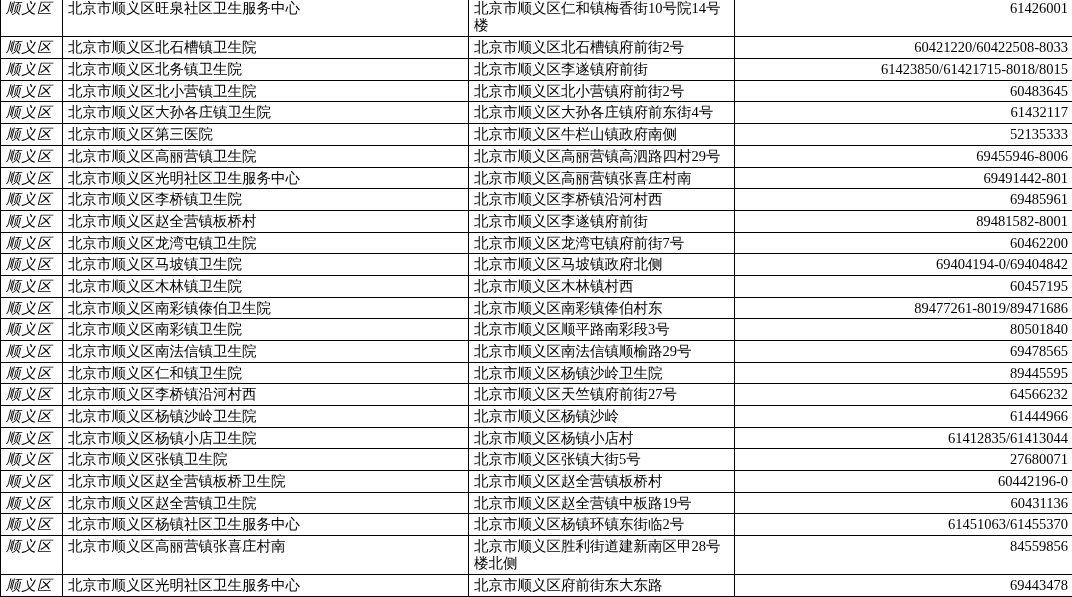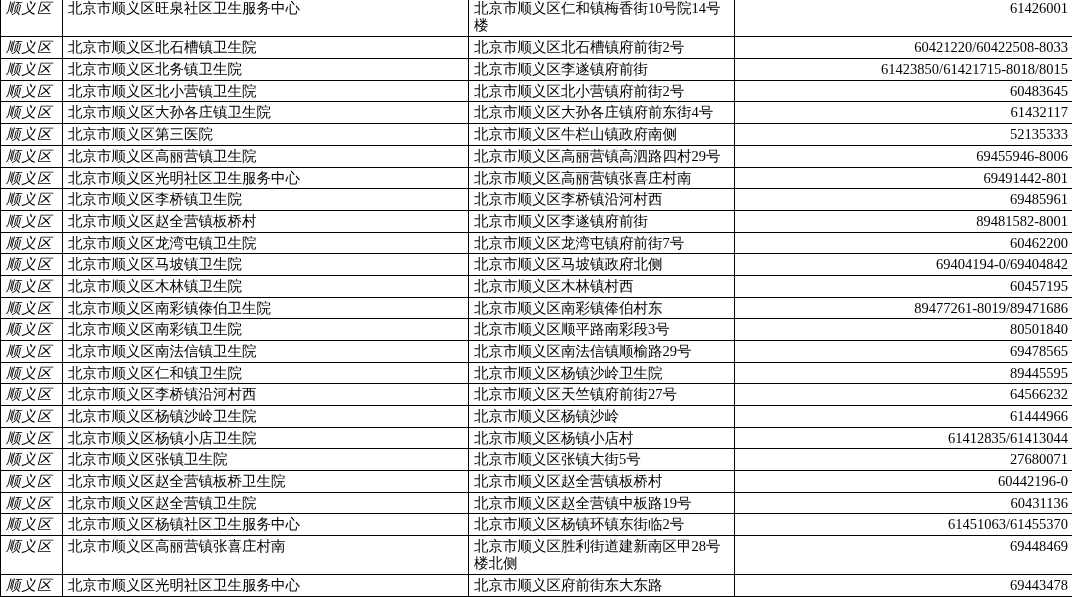--- a/index.html
+++ b/index.html
@@ -250,21 +250,21 @@
         <td class="district">顺义区</td>
         <td class="name">北京市顺义区杨镇社区卫生服务中心</td>
         <td class="address">北京市顺义区杨镇环镇东街临2号</td>
         <td class="phone">61451063/61455370</td>
       </tr>
 
       <tr>
         <td class="district">顺义区</td>
         <td class="name">北京市顺义区高丽营镇张喜庄村南</td>
         <td class="address two-line">北京市顺义区胜利街道建新南区甲28号楼北侧</td>
-        <td class="phone">69448469</td>
+        <td class="phone">84559856</td>
       </tr>
 
       <tr>
         <td class="district">顺义区</td>
         <td class="name">北京市顺义区光明社区卫生服务中心</td>
         <td class="address">北京市顺义区府前街东大东路</td>
         <td class="phone">69443478</td>
       </tr>
 
       <tr class="clipped-bottom">

